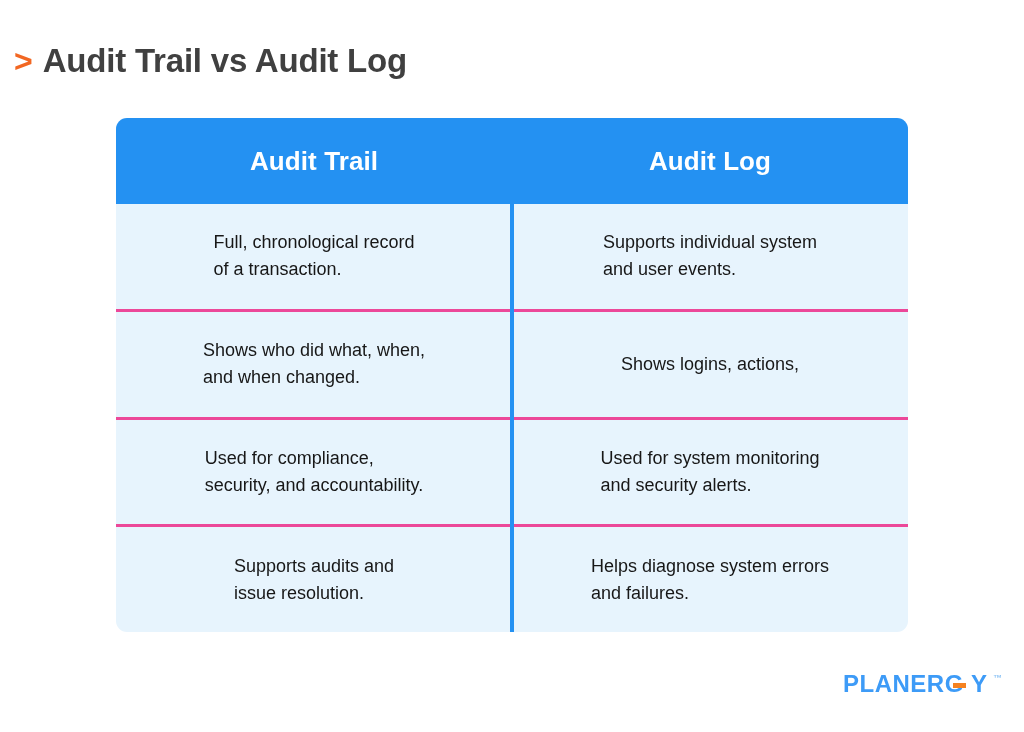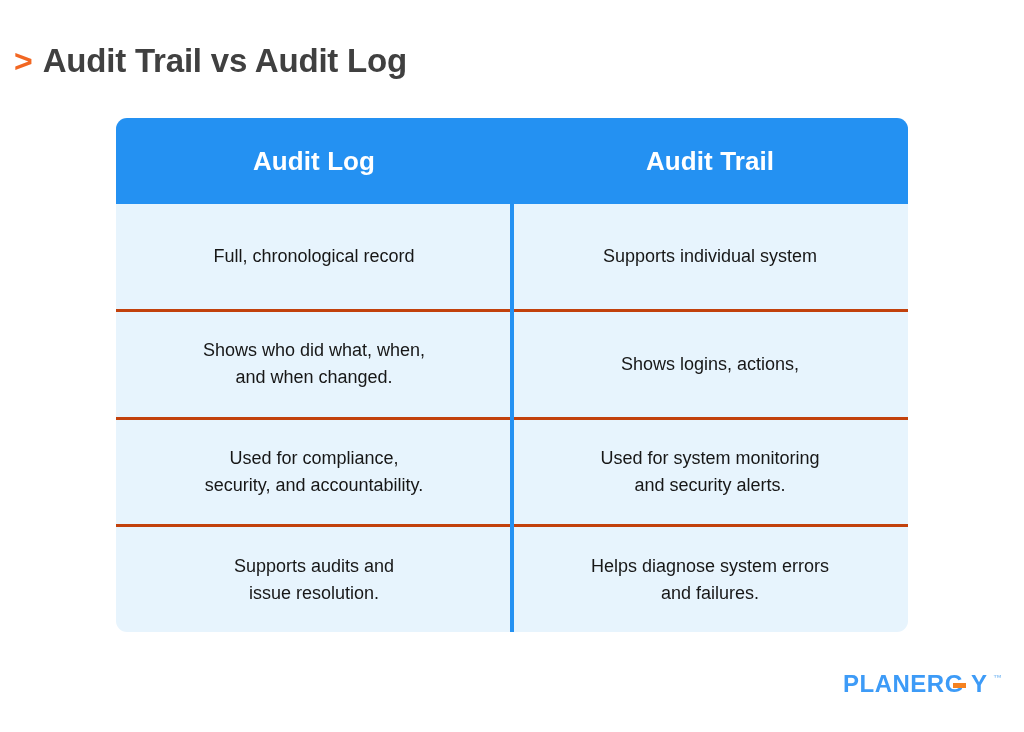--- a/index.html
+++ b/index.html
@@ -76,31 +76,31 @@
     display: flex;
     flex-direction: column;
   }
 
   .table-row {
     flex: 1 1 25%;
     display: flex;
     position: relative;
   }
   .table-row + .table-row {
-    border-top: 3px solid #c2410c;
+    border-top: 3px solid #ec4899;
   }
 
   .body-cell {
     flex: 1 1 50%;
     display: flex;
     align-items: center;
     justify-content: center;
     padding: 0 24px;
     box-sizing: border-box;
-    text-align: center;
+    text-align: left;
     color: #171717;
     font-size: 18px;
     font-weight: 400;
     line-height: 27px;
   }
   .body-cell .cell-line {
     display: block;
   }
 
   
@@ -139,35 +139,37 @@
 <body>
 
 <div class="page-title">
   <span class="title-chevron">&gt;</span>
   <span class="title-text">Audit Trail vs Audit Log</span>
 </div>
 
 <div class="compare-table">
 
   <div class="table-head">
+    <div class="head-cell">Audit Trail</div>
     <div class="head-cell">Audit Log</div>
-    <div class="head-cell">Audit Trail</div>
   </div>
 
   <div class="table-body">
 
     <div class="table-row">
       <div class="body-cell">
         <span>
           <span class="cell-line">Full, chronological record</span>
+          <span class="cell-line">of a transaction.</span>
         </span>
       </div>
       <div class="body-cell">
         <span>
           <span class="cell-line">Supports individual system</span>
+          <span class="cell-line">and user events.</span>
         </span>
       </div>
     </div>
 
     <div class="table-row">
       <div class="body-cell">
         <span>
           <span class="cell-line">Shows who did what, when,</span>
           <span class="cell-line">and when changed.</span>
         </span>

